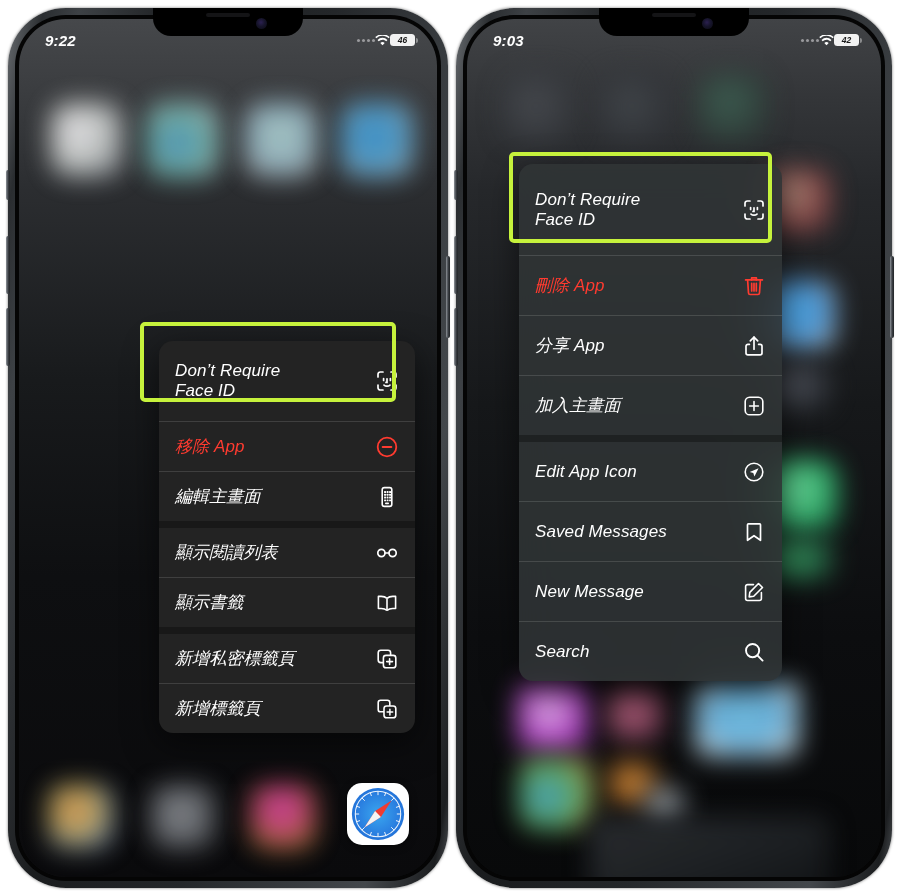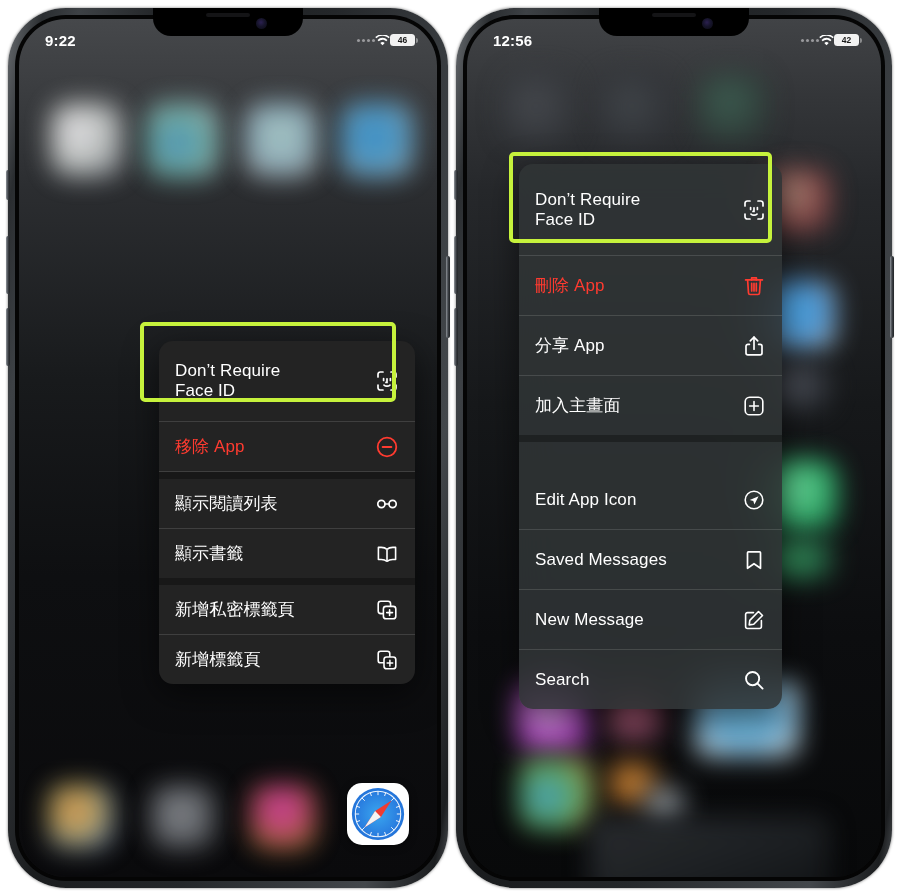--- a/index.html
+++ b/index.html
@@ -1,19 +1,19 @@
 <!DOCTYPE html>
 <html><head>
 <meta charset="utf-8">
 <style>
   html,body{margin:0;padding:0;background:#ffffff;}
   body{width:900px;height:896px;overflow:hidden;
        font-family:"Liberation Sans","DejaVu Sans",sans-serif;}
 
-  .stage{position:relative;width:900px;height:896px;background:#fff;}
+  .stage{position:relative;width:900px;height:896px;background:#fff;font-style:italic;}
 
   
   .phone{position:absolute;border-radius:58px;
          background:linear-gradient(100deg,#6d7175 0%,#2a2d30 6%,#3d4145 12%,#1a1c1e 30%,#24272a 55%,#43474b 86%,#1c1e20 97%,#55595d 100%);
          box-shadow:0 0 3px rgba(0,0,0,.55);}
   .phone .inner{position:absolute;inset:7px;border-radius:51px;background:#050505;}
   .screen{position:absolute;inset:4px;border-radius:47px;overflow:hidden;background:#0b0c0d;}
 
   
   .notch{position:absolute;top:0;left:50%;transform:translateX(-50%);
@@ -183,20 +183,43 @@
             <div class="mi destructive" style="height:49px;text-align:right;">
               <div class="lbl">移除 App</div>
               <div class="ic">
                 <svg width="24" height="24" viewBox="0 0 24 24" fill="none">
                   <circle cx="12" cy="12" r="9.3" stroke="#ff3b30" stroke-width="1.8"></circle>
                   <path d="M7.6 12h8.8" stroke="#ff3b30" stroke-width="1.8" stroke-linecap="round"></path>
                 </svg>
               </div>
             </div>
             <div class="divider"></div>
+            <div class="mi" style="height:49px;">
+              <div class="lbl">編輯主畫面</div>
+              <div class="ic">
+                <svg width="24" height="24" viewBox="0 0 24 24" fill="none">
+                  <rect x="7.2" y="2.6" width="9.6" height="18.8" rx="2.2" stroke="#ffffff" stroke-width="1.6"></rect>
+                  <g fill="#ffffff">
+                    <rect x="9.1" y="6.0" width="1.9" height="1.9" rx=".5"></rect>
+                    <rect x="11.6" y="6.0" width="1.9" height="1.9" rx=".5"></rect>
+                    <rect x="14.1" y="6.0" width="1.9" height="1.9" rx=".5"></rect>
+                    <rect x="9.1" y="8.8" width="1.9" height="1.9" rx=".5"></rect>
+                    <rect x="11.6" y="8.8" width="1.9" height="1.9" rx=".5"></rect>
+                    <rect x="14.1" y="8.8" width="1.9" height="1.9" rx=".5"></rect>
+                    <rect x="9.1" y="11.6" width="1.9" height="1.9" rx=".5"></rect>
+                    <rect x="11.6" y="11.6" width="1.9" height="1.9" rx=".5"></rect>
+                    <rect x="14.1" y="11.6" width="1.9" height="1.9" rx=".5"></rect>
+                    <rect x="9.1" y="14.4" width="1.9" height="1.9" rx=".5"></rect>
+                    <rect x="11.6" y="14.4" width="1.9" height="1.9" rx=".5"></rect>
+                    <rect x="14.1" y="14.4" width="1.9" height="1.9" rx=".5"></rect>
+                    <rect x="10.0" y="17.6" width="4.0" height="1.7" rx=".8"></rect>
+                  </g>
+                </svg>
+              </div>
+            </div>
             <div class="group-gap"></div>
             <div class="mi" style="height:49px;">
               <div class="lbl">顯示閱讀列表</div>
               <div class="ic">
                 <svg width="24" height="24" viewBox="0 0 24 24" fill="none">
                   <g stroke="#ffffff" stroke-width="1.7">
                     <circle cx="6.4" cy="12" r="3.6"></circle>
                     <circle cx="17.6" cy="12" r="3.6"></circle>
                     <path d="M10 12h4" stroke-linecap="round"></path>
                   </g>
@@ -272,21 +295,21 @@
           <div class="blob sq" style="left:50px;top:662px;width:72px;height:72px;background:radial-gradient(circle at 45% 42%,#f0d8f6 0%,#c558d6 42%,#8a2fa0 78%,#3d1845 100%);"></div>
           <div class="blob sq" style="left:140px;top:668px;width:56px;height:54px;background:radial-gradient(circle at 45% 45%,#c06a86 0%,#8a4560 55%,#3d2632 100%);opacity:.9;"></div>
           <div class="blob sq" style="left:52px;top:738px;width:74px;height:72px;background:radial-gradient(circle at 38% 55%,#4a9fd6 0%,#57b06a 45%,#b09a4c 80%,#3a3526 100%);"></div>
           <div class="blob sq" style="left:142px;top:742px;width:48px;height:46px;background:radial-gradient(circle at 45% 45%,#e2963c 0%,#a86828 55%,#3e2d18 100%);opacity:.9;"></div>
           <div class="blob sq" style="left:178px;top:768px;width:40px;height:38px;background:radial-gradient(circle at 45% 45%,#b9c2c8 0%,#7c848a 55%,#33383c 100%);opacity:.85;"></div>
           <div class="blob" style="left:228px;top:662px;width:104px;height:76px;border-radius:14%;background:radial-gradient(ellipse at 48% 45%,#86d2f2 0%,#63b3e2 40%,#c3d5de 78%,#6e767c 100%);"></div>
           <div class="blob" style="left:122px;top:798px;width:240px;height:86px;border-radius:8%;background:linear-gradient(160deg,#2c2f33 0%,#1d2023 60%,#111315 100%);opacity:.95;"></div>
         </div>
 
         <div class="statusbar">
-          <div class="sb-time">12:56</div>
+          <div class="sb-time">9:03</div>
           <div class="sb-right">
             <div class="sb-dots">
                 <i></i>
                 <i></i>
                 <i></i>
                 <i></i>
               </div>
             <div class="wifi">
               <svg width="15" height="11" viewBox="0 0 16 12">
                 <path d="M8 11.3 5.6 8.6a3.6 3.6 0 0 1 4.8 0z" fill="#fff"></path>
@@ -349,21 +372,21 @@
             <div class="mi" style="height:59px;gap:22px;">
               <div class="lbl">加入主畫面</div>
               <div class="ic">
                 <svg width="24" height="24" viewBox="0 0 24 24" fill="none">
                   <rect x="3.2" y="3.2" width="17.6" height="17.6" rx="4.4" stroke="#ffffff" stroke-width="1.6"></rect>
                   <path d="M12 7.6v8.8M7.6 12h8.8" stroke="#ffffff" stroke-width="1.6" stroke-linecap="round"></path>
                 </svg>
               </div>
             </div>
             <div class="group-gap"></div>
-            <div class="mi" style="height:59px;margin-top:28px;">
+            <div class="mi" style="height:59px;">
               <div class="lbl">Edit App Icon</div>
               <div class="ic">
                 <svg width="24" height="24" viewBox="0 0 24 24" fill="none">
                   <rect x="3.2" y="3.2" width="17.6" height="17.6" rx="8.8" stroke="#ffffff" stroke-width="1.6"></rect>
                   <path d="M16.6 8.3 7.7 11.9l3.6 1.1 1.1 3.6 4.2-8.3z" fill="#ffffff"></path>
                 </svg>
               </div>
             </div>
             <div class="divider"></div>
             <div class="mi" style="height:59px;">

